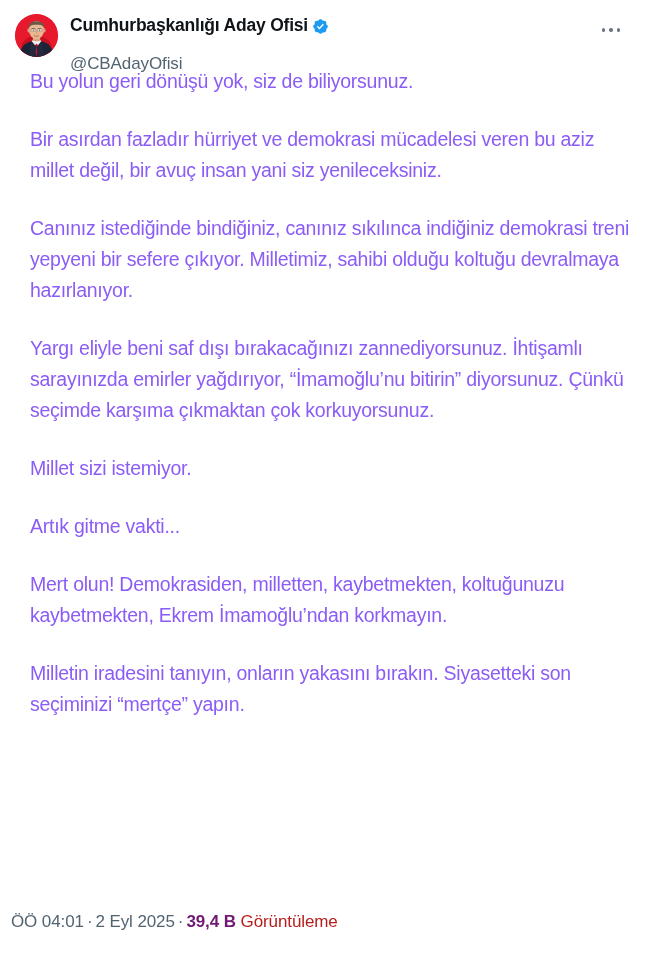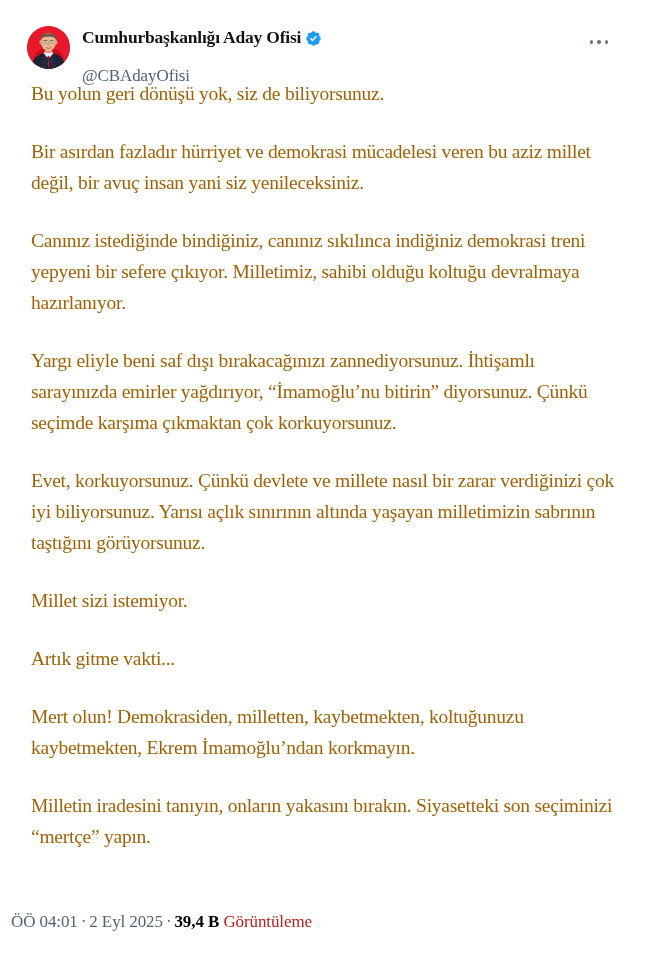--- a/index.html
+++ b/index.html
@@ -6,23 +6,22 @@
   html,body{
     width:650px; height:969px;
     background:#ffffff;
     font-family:"Liberation Sans", sans-serif;
     -webkit-font-smoothing:antialiased;
   }
   .tweet-card{
     width:650px; height:950px;
     background:#ffffff;
     position:relative;
-    padding:16px;
+    padding:4px;
     overflow:hidden;
-    font-family:Liberation Serif, serif;
   }
 
   
   .tweet-header{
     display:flex;
     align-items:flex-start;
     padding:10px 12px 0 11px;
     height:58px;
   }
   .avatar{
@@ -93,43 +92,43 @@
     display:block;
   }
 
   
   .tweet-body{
     padding:4px 14px 0 11px;
   }
   .tweet-body p{
     font-size:19.5px;
     line-height:31px;
-    color:#a16207;
+    color:#8b5cf6;
     letter-spacing:-0.25px;
-    margin:0 0 27px 4px;
+    margin:0 0 27px 15px;
     word-wrap:break-word;
     max-width:618px;
   }
   .tweet-body p:last-child{ margin-bottom:0; }
 
   
   .tweet-footer{
     position:absolute;
     left:11px;
     bottom:17px;
     font-size:17px;
     color:#536471;
     letter-spacing:-0.1px;
     line-height:22px;
     white-space:nowrap;
   }
   .tweet-footer .sep{ padding:0 3px; }
   .tweet-footer .views-count{
     font-weight:bold;
-    color:#000000;
+    color:#701a75;
     text-align:center;
   }
   .tweet-footer .views-label{ color:#b91c1c; }
 </style>
 </head>
 <body>
 
 <div class="tweet-card">
 
   <div class="tweet-header">
@@ -203,21 +202,20 @@
         <i></i>
       </span>
     </div>
   </div>
 
   <div class="tweet-body">
     <p>Bu yolun geri dönüşü yok, siz de biliyorsunuz.</p>
     <p>Bir asırdan fazladır hürriyet ve demokrasi mücadelesi veren bu aziz millet değil, bir avuç insan yani siz yenileceksiniz.</p>
     <p>Canınız istediğinde bindiğiniz, canınız sıkılınca indiğiniz demokrasi treni yepyeni bir sefere çıkıyor. Milletimiz, sahibi olduğu koltuğu devralmaya hazırlanıyor.</p>
     <p>Yargı eliyle beni saf dışı bırakacağınızı zannediyorsunuz. İhtişamlı sarayınızda emirler yağdırıyor, “İmamoğlu’nu bitirin” diyorsunuz. Çünkü seçimde karşıma çıkmaktan çok korkuyorsunuz.</p>
-    <p>Evet, korkuyorsunuz. Çünkü devlete ve millete nasıl bir zarar verdiğinizi çok iyi biliyorsunuz. Yarısı açlık sınırının altında yaşayan milletimizin sabrının taştığını görüyorsunuz.</p>
     <p>Millet sizi istemiyor.</p>
     <p>Artık gitme vakti...</p>
     <p>Mert olun! Demokrasiden, milletten, kaybetmekten, koltuğunuzu kaybetmekten, Ekrem İmamoğlu’ndan korkmayın.</p>
     <p>Milletin iradesini tanıyın, onların yakasını bırakın. Siyasetteki son seçiminizi “mertçe” yapın.</p>
   </div>
 
   <div class="tweet-footer">
     <span>ÖÖ 04:01</span><span class="sep">·</span><span>2 Eyl 2025</span><span class="sep">·</span><span class="views-count">39,4 B</span>
     <span class="views-label">Görüntüleme</span>
   </div>

